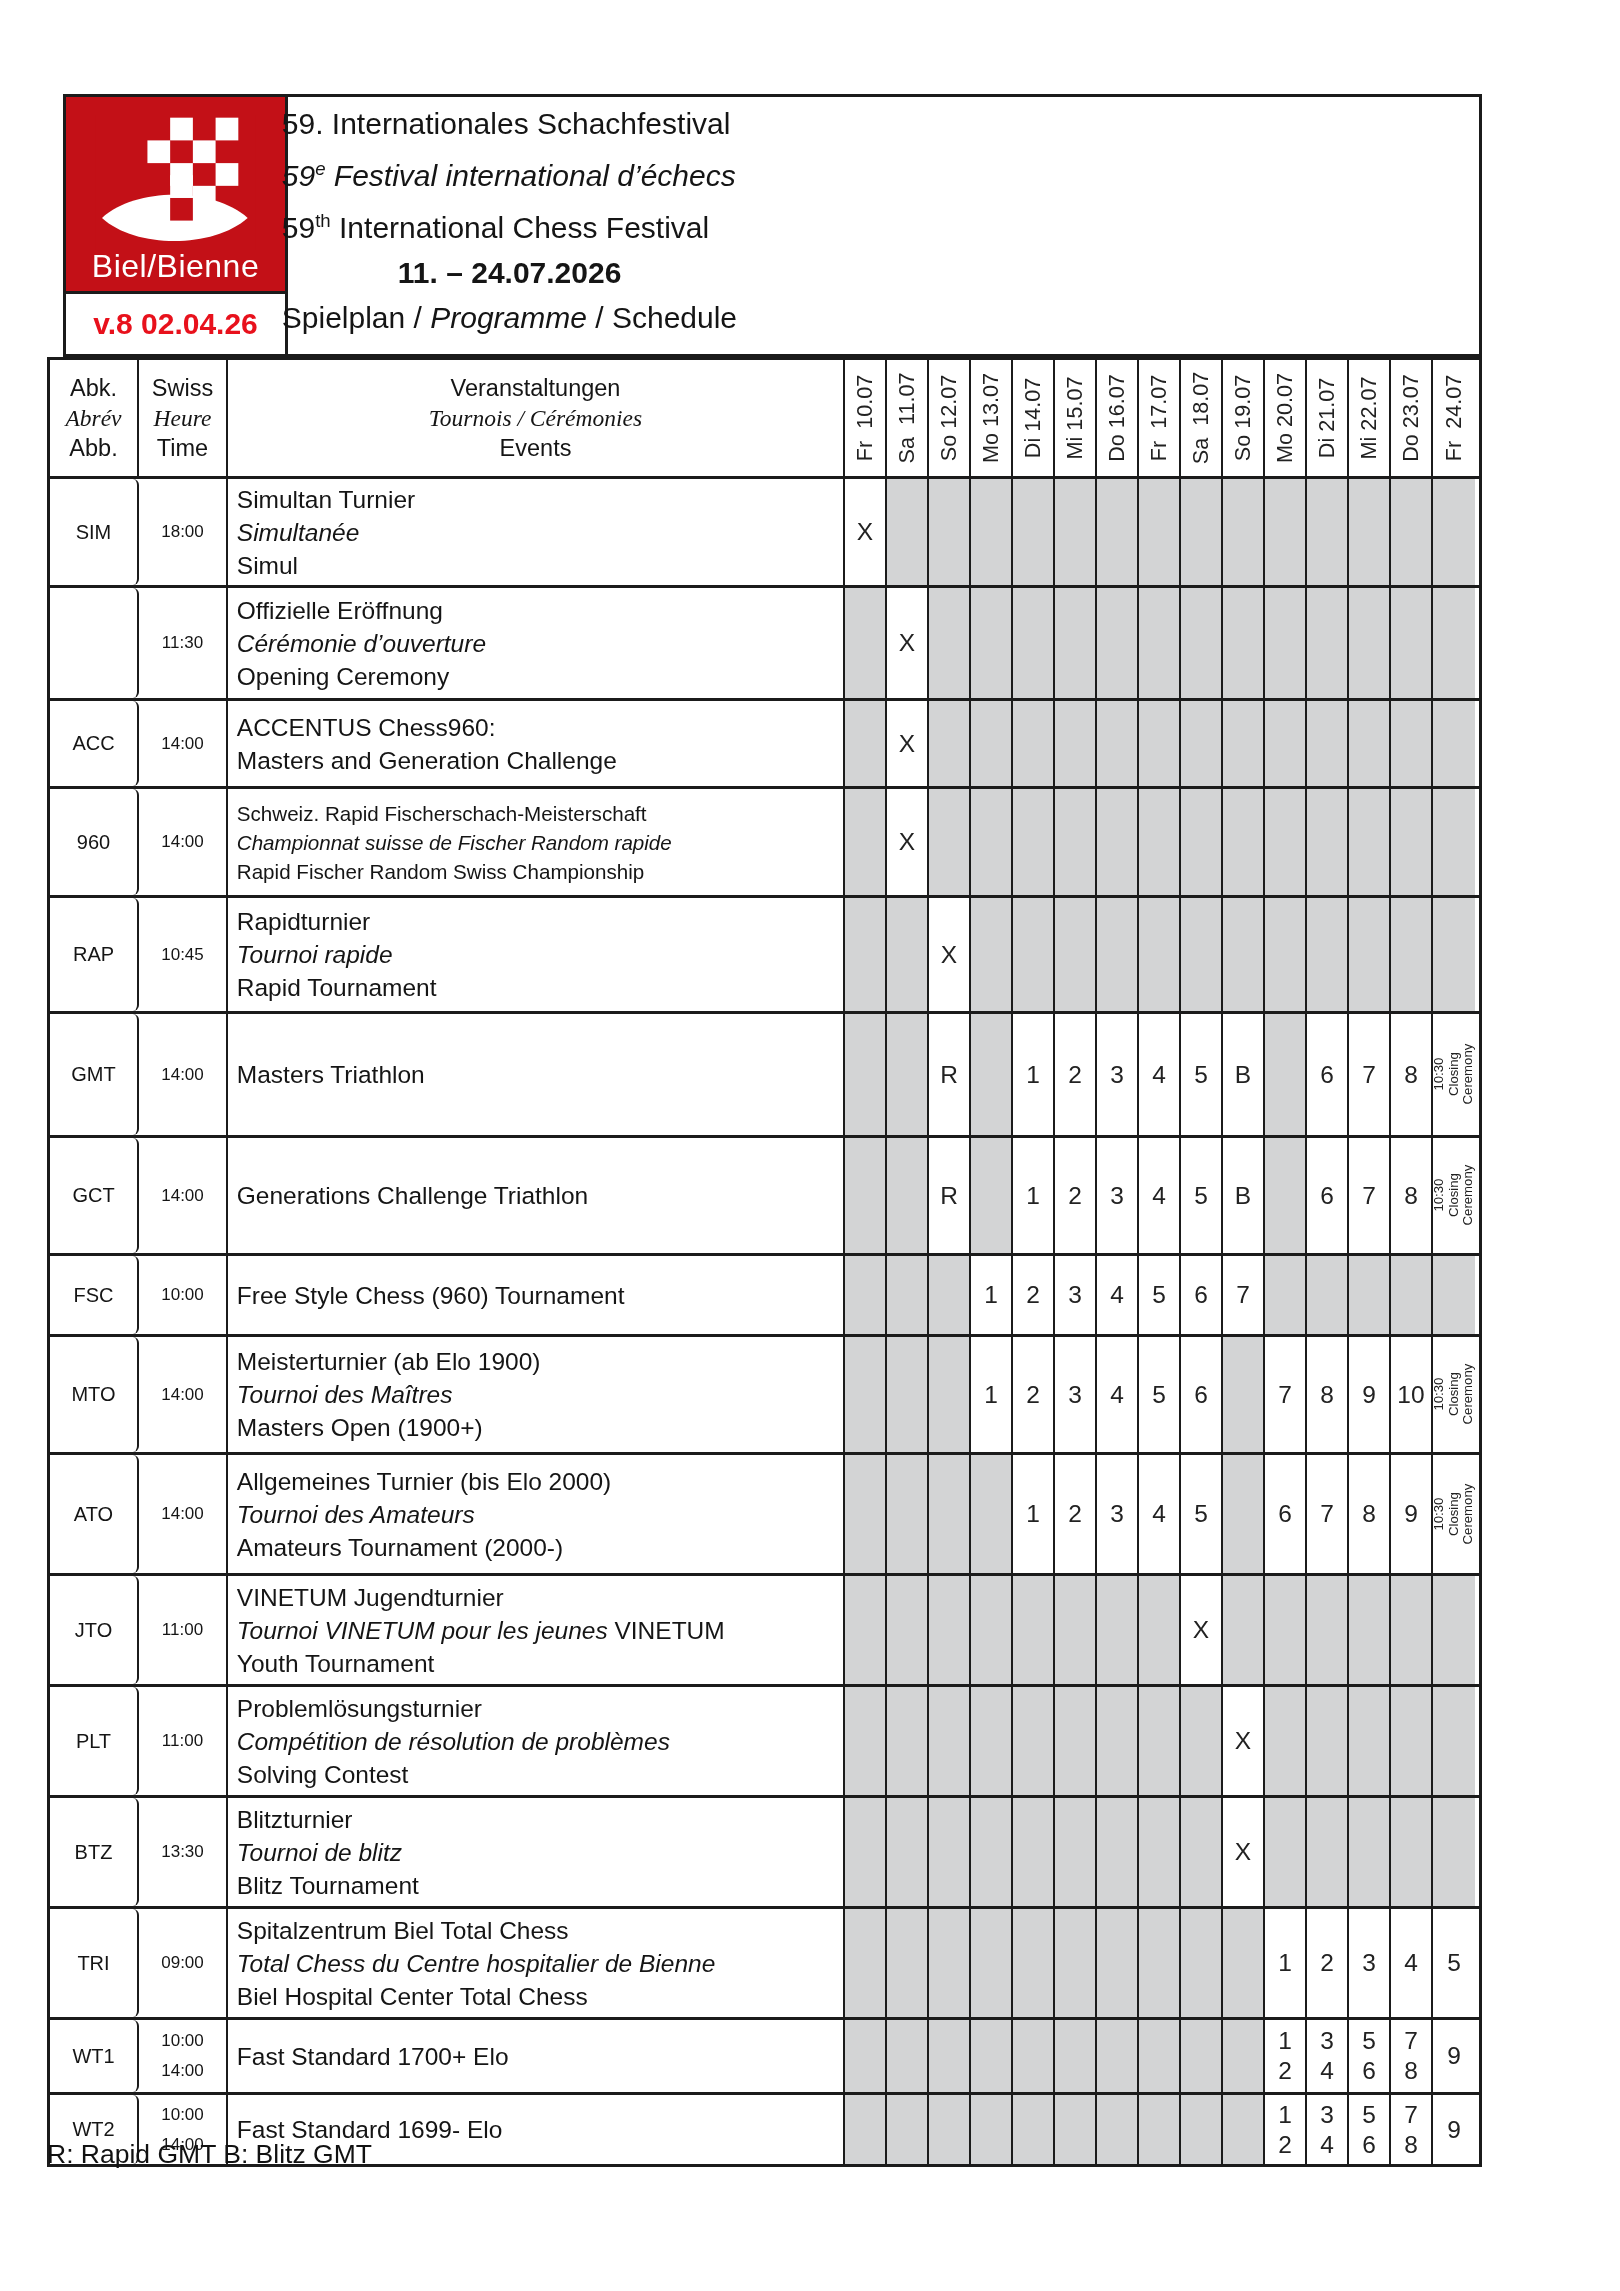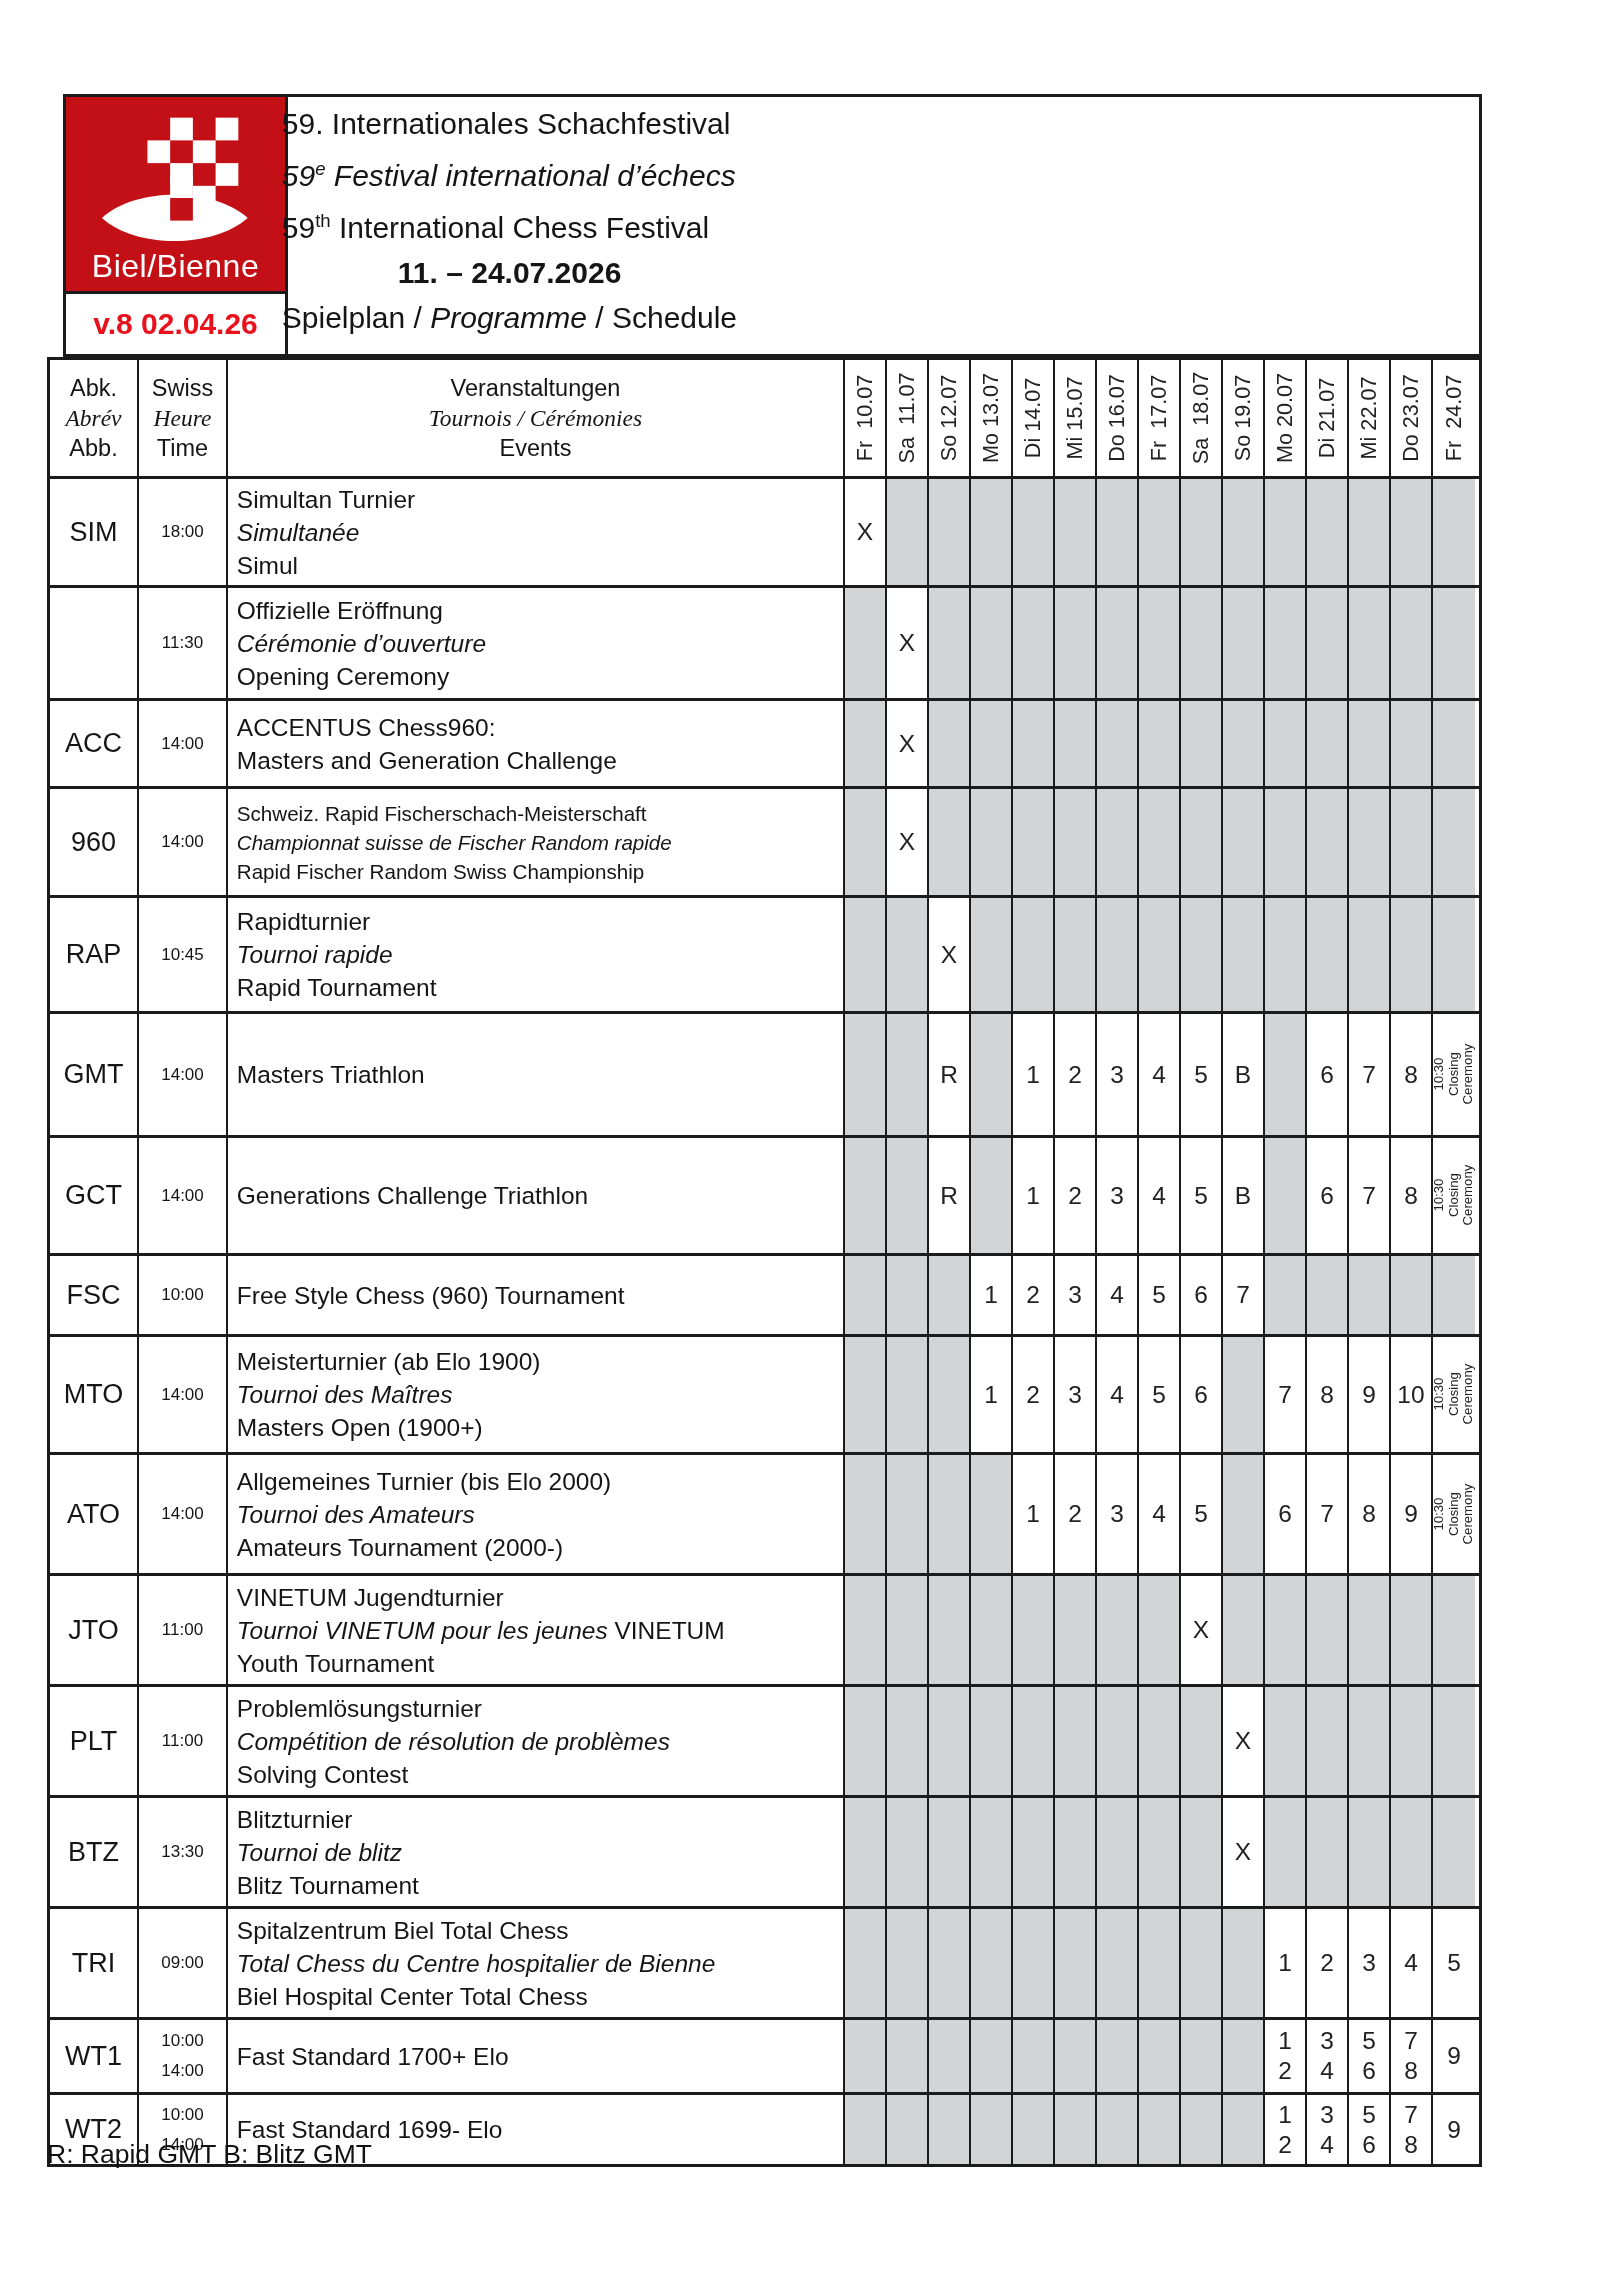--- a/index.html
+++ b/index.html
@@ -53,21 +53,21 @@
   .date-head-cell{border-right:2.9px solid var(--ink);display:flex;align-items:center;justify-content:center;overflow:visible;}
   .date-head-cell:last-child{border-right:none;}
   .rot{display:block;transform:rotate(-90deg);white-space:pre;font-size:21.6px;color:#222;}
 
   
   .tbody{border:3.9px solid var(--ink);border-top:none;box-sizing:border-box;width:1435px;background:#fff;}
   .trow{position:relative;}
   .trow:not(:first-child){border-top:3.9px solid var(--ink);}
   .cell{border-right:2.9px solid var(--ink);box-sizing:border-box;display:flex;align-items:center;justify-content:center;}
   .cell:last-child{border-right:none;}
-  .abbr{font-size:27px;}
+  .abbr{font-size:20px;border-radius:6px;}
   .time{font-size:17px;white-space:pre-line;text-align:center;line-height:30px;}
   .event{flex-direction:column;align-items:flex-start;justify-content:center;padding:2px 3.9px 2px 8.8px;}
   .eline{font-size:24.5px;line-height:33px;white-space:nowrap;}
   .eline .it{font-style:italic;}
   .eline.sm{font-size:20.6px;line-height:29px;}
   .day{overflow:visible;}
   .day.off{background:var(--gray);}
   .day .num{font-size:24.5px;color:#222;white-space:pre-line;text-align:center;line-height:30px;}
   .rotsmall{display:block;transform:rotate(-90deg);white-space:pre-line;text-align:center;
     font-size:13.2px;line-height:14.7px;color:#222;}

